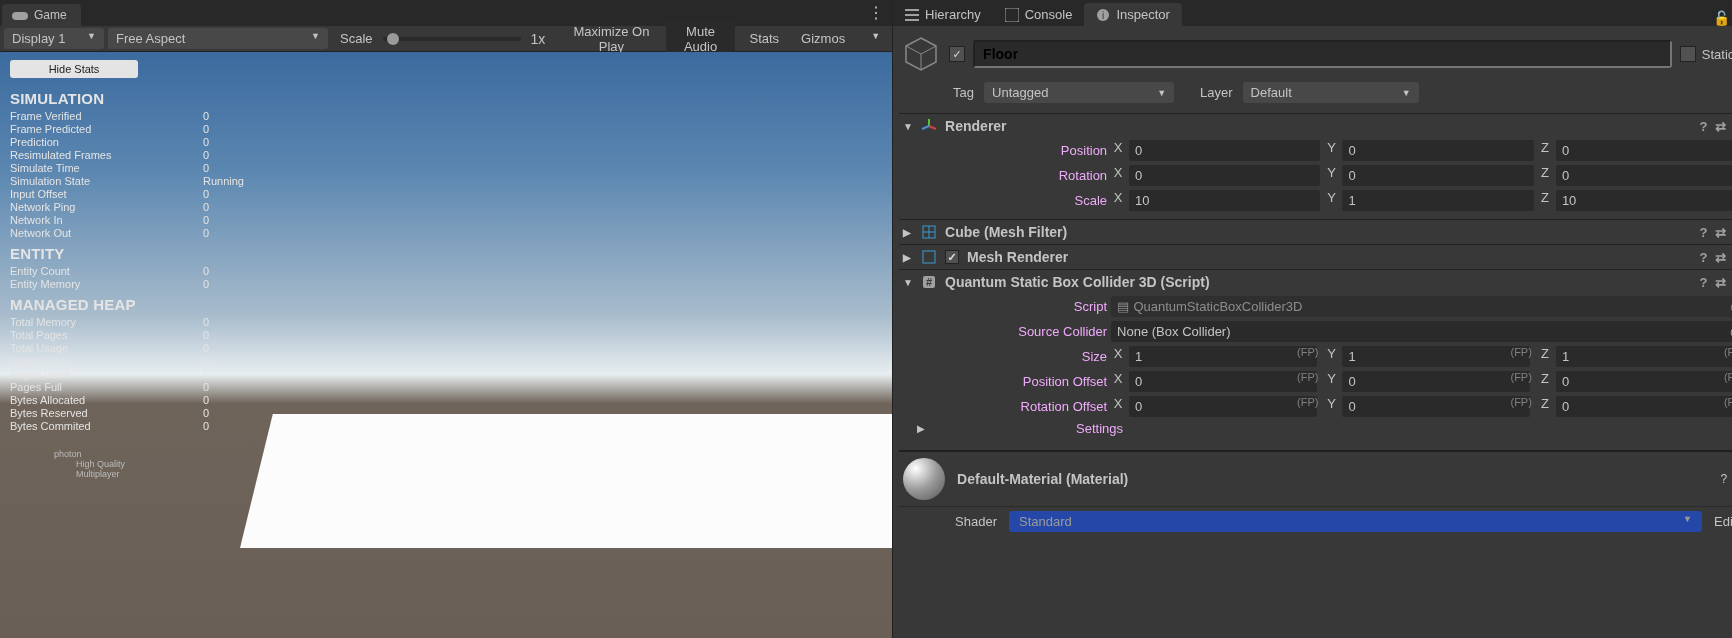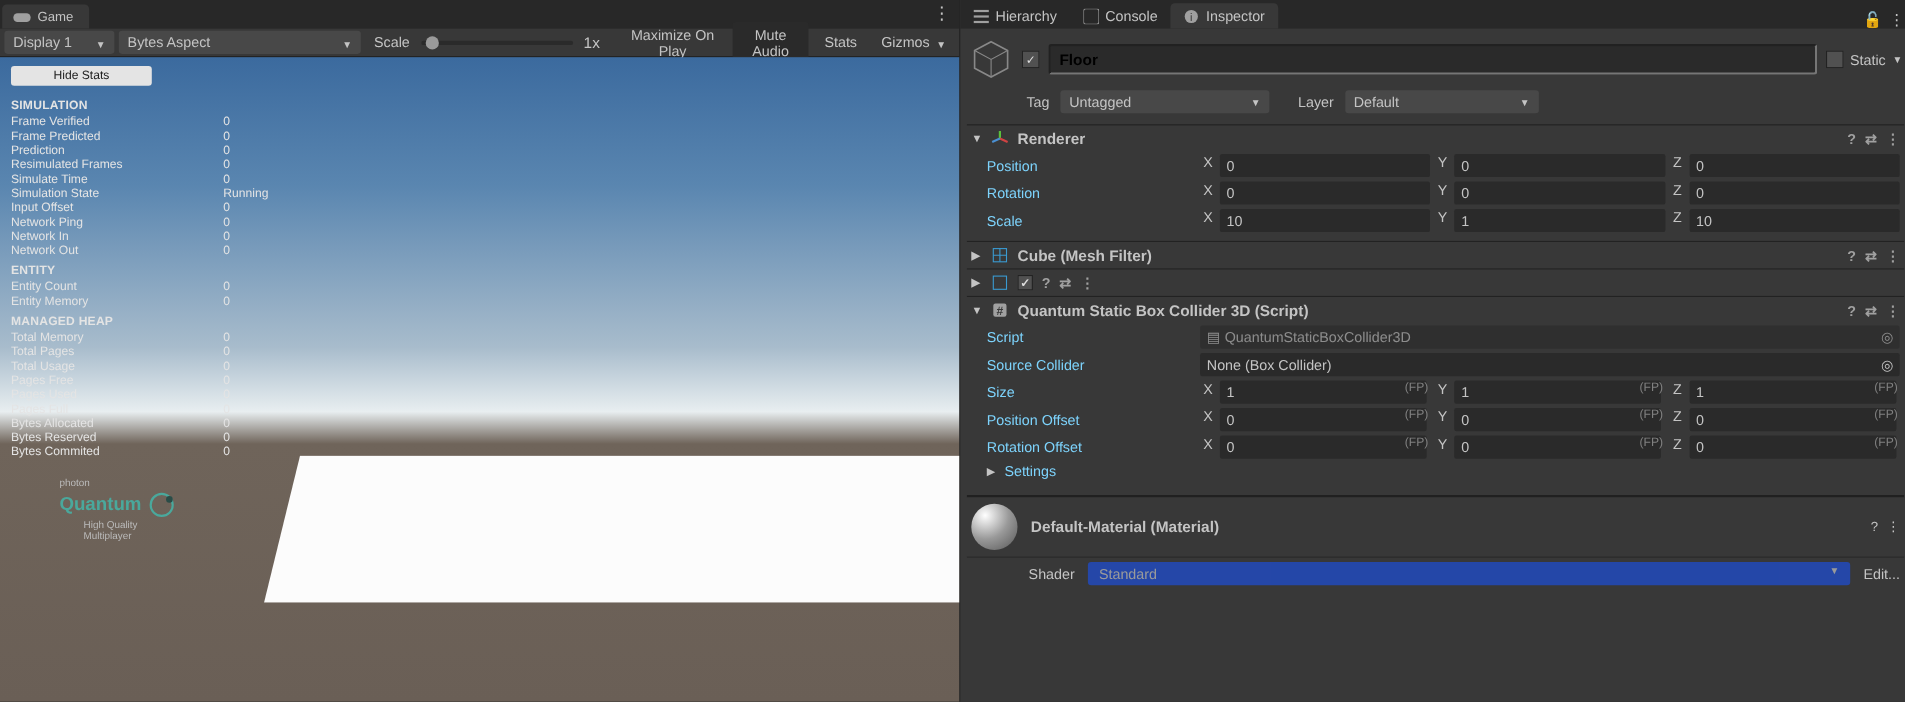--- a/index.html
+++ b/index.html
@@ -8,39 +8,39 @@
 .left-panel { width: 1128px; height: 100%; display: flex; flex-direction: column; background: #282828; }
 .right-panel { flex: 1; height: 100%; display: flex; flex-direction: column; background: #383838; border-left: 1px solid #222; }
 
 
 .game-tab-row { background: #282828; height: 26px; display: flex; align-items: flex-end; }
 .game-tab { background: #383838; padding: 4px 14px 4px 10px; border-radius: 4px 4px 0 0; display: flex; align-items: center; gap: 6px; margin-left: 2px; }
 .game-tab svg { fill: #a0a0a0; }
 
 
 .game-toolbar { background: #383838; height: 26px; display: flex; align-items: center; padding: 0 4px; gap: 4px; border-bottom: 1px solid #222; }
-.toolbar-dd { background: #484848; padding: 3px 8px; border-radius: 3px; font-size: 13px; display: flex; align-items: flex-end; gap: 0; cursor: pointer; }
+.toolbar-dd { background: #484848; padding: 3px 8px; border-radius: 3px; font-size: 13px; display: flex; align-items: flex-start; gap: 20px; cursor: pointer; }
 .toolbar-dd.free { flex: 0 0 220px; justify-content: space-between; }
 .toolbar-dd.display { flex: 0 0 100px; justify-content: space-between; }
 .scale-label { margin-left: 8px; font-size: 13px; }
 .scale-slider { width: 180px; height: 4px; background: #2a2a2a; border-radius: 2px; position: relative; margin: 0 6px; }
 .scale-slider::after { content:''; position:absolute; left:4px; top:-4px; width:12px; height:12px; border-radius:50%; background:#9a9a9a; }
 .scale-val { font-size: 14px; margin-right: 12px; }
 .toolbar-btn { background: transparent; border: none; color: #c4c4c4; padding: 4px 10px; font-size: 13px; border-radius: 3px; cursor: pointer; }
 .toolbar-btn.active { background: #2a2a2a; }
 .vdots-btn { margin-left: auto; padding: 0 6px; cursor: pointer; font-size: 16px; }
 
 
 .viewport { flex: 1; position: relative; background: linear-gradient(to bottom, #3b6a9e 0%, #5a86b0 20%, #a8bccc 45%, #e8eef0 55%, #6f645a 60%, #6a5f56 100%); overflow: hidden; }
 .floor-plane { position: absolute; left: 240px; top: 362px; width: 820px; height: 134px; background: #fcfcfc; clip-path: polygon(4% 0%, 96% 0%, 100% 100%, 0% 100%); }
 
 
 .stats-box { position: absolute; left: 10px; top: 8px; width: 234px; font-size: 11px; color: #e4e4e4; }
 .hide-stats-btn { background: #e4e4e4; color: #222; border-radius: 3px; width: 128px; text-align: center; padding: 3px 0; font-size: 11px; margin-bottom: 12px; cursor: pointer; }
-.stats-section { font-weight: bold; font-size: 11px; margin: 6px 0 2px 0; letter-spacing: 0.2px; }
+.stats-section { font-weight: bold; font-size: 15px; margin: 6px 0 2px 0; letter-spacing: 0.2px; }
 .stats-row { display: flex; justify-content: flex-start; padding: 0.5px 0; font-size: 11px; gap: 43px; }
 .stats-row .k { width: 150px; }
 .quantum-logo { margin-top: 18px; margin-left: 44px; font-size: 10px; line-height: 1.1; }
 .quantum-logo .photon { font-size: 9px; color: #bbb; }
 .quantum-logo .quantum { font-size: 17px; color: #4aa89c; font-weight: bold; display: flex; align-items: center; gap: 4px; }
 .quantum-logo .tag { font-size: 9px; color: #bbb; margin-left: 22px; }
 
 
 .rp-tabs-row { background: #282828; height: 26px; display: flex; align-items: flex-end; gap: 0; position: relative; }
 .rp-tab { padding: 4px 12px; display: flex; align-items: center; gap: 6px; font-size: 13px; cursor: pointer; border-radius: 4px 4px 0 0; }
@@ -63,21 +63,21 @@
 
 
 .comp { border-top: 1px solid #222; padding: 4px 0; }
 .comp-header { display: flex; align-items: center; gap: 8px; padding: 0 4px; font-size: 14px; font-weight: bold; }
 .comp-header .fold { font-size: 10px; cursor: pointer; width: 10px; }
 .comp-header .title { flex: 1; }
 .comp-header .acts { display: flex; gap: 8px; }
 .comp-header .acts span { cursor: pointer; font-size: 13px; color: #a0a0a0; }
 .comp-body { padding: 4px 4px 2px 18px; }
 .field-row { display: flex; align-items: center; gap: 4px; padding: 2px 0; font-size: 13px; }
-.field-row .lbl { width: 190px; color: #7dd3fc; }
+.field-row .lbl { width: 190px; color: #f0abfc; text-align: right; }
 .xyz-grp { flex: 1; display: flex; gap: 4px; }
 .axis-lbl { width: 14px; text-align: center; }
 .axis-in { flex: 1; background: #2a2a2a; border: none; color: #c4c4c4; padding: 3px 6px; font-size: 13px; border-radius: 2px; }
 .fp-tag { color: #808080; font-size: 11px; margin-right: 2px; margin-left: -24px; position: relative; }
 .obj-field { flex: 1; background: #2a2a2a; padding: 3px 6px; border-radius: 2px; display: flex; align-items: center; gap: 6px; justify-content: space-between; }
 .sphere-ico { width: 42px; height: 42px; border-radius: 50%; background: radial-gradient(circle at 30% 25%, #fff, #999 50%, #555); }
 .mat-row { display: flex; align-items: center; gap: 12px; padding: 6px 4px; border-top: 2px solid #202020; border-bottom: 1px solid #2a2a2a; margin-top: 6px; }
 .mat-row .title { font-size: 14px; font-weight: bold; flex: 1; }
 .shader-row { display: flex; align-items: center; gap: 12px; padding: 4px 4px 4px 56px; font-size: 13px; }
 .shader-dd { flex: 1; background: #1d4ed8; padding: 3px 10px; border-radius: 3px; display:flex; justify-content:space-between; opacity: 0.7; }
@@ -101,21 +101,21 @@
       </div>
       <span class="vdots-btn" style="margin-left:auto;padding:0 8px 4px;">⋮</span>
     </div>
 
     <div class="game-toolbar">
       <div class="toolbar-dd display">
         <span>Display 1</span>
           <span class="carrot">▼</span>
       </div>
       <div class="toolbar-dd free">
-        <span>Bytes Aspect</span>
+        <span>Free Aspect</span>
           <span class="carrot">▼</span>
       </div>
       <span class="scale-label">Scale</span>
       <div class="scale-slider"></div>
       <span class="scale-val">1x</span>
       <button class="toolbar-btn">Maximize On Play</button>
       <button class="toolbar-btn active">Mute Audio</button>
       <button class="toolbar-btn">Stats</button>
       <div class="toolbar-dd" style="background:transparent;">
         <span>Gizmos</span>
@@ -213,27 +213,20 @@
             <span class="k">Bytes Reserved</span>
             <span>0</span>
           </div>
         <div class="stats-row">
             <span class="k">Bytes Commited</span>
             <span>0</span>
           </div>
 
         <div class="quantum-logo">
           <div class="photon">photon</div>
-          <div class="quantum">
-              <span>Quantum</span>
-            <svg width="28" height="28" viewBox="0 0 28 28">
-                <circle cx="14" cy="14" r="10" fill="none" stroke="#4aa89c" stroke-width="2"></circle>
-                <circle cx="21" cy="9" r="3" fill="#2a4c47"></circle>
-              </svg>
-          </div>
           <div class="tag">High Quality</div>
           <div class="tag">Multiplayer</div>
         </div>
       </div>
     </div>
   </div>
 
   <div class="right-panel">
     <div class="rp-tabs-row">
       <div class="rp-tab">
@@ -362,20 +355,21 @@
         </div>
       </div>
 
       <div class="comp">
         <div class="comp-header">
           <span class="fold">▶</span>
           <svg width="16" height="16" viewBox="0 0 16 16">
               <rect x="2" y="2" width="12" height="12" fill="none" stroke="#3a9ad1"></rect>
             </svg>
           <div class="chk on" style="width:14px;height:14px;"></div>
+          <span class="title">Mesh Renderer</span>
           <div class="acts">
               <span>?</span>
               <span>⇄</span>
               <span>⋮</span>
             </div>
         </div>
       </div>
 
       <div class="comp">
         <div class="comp-header">

